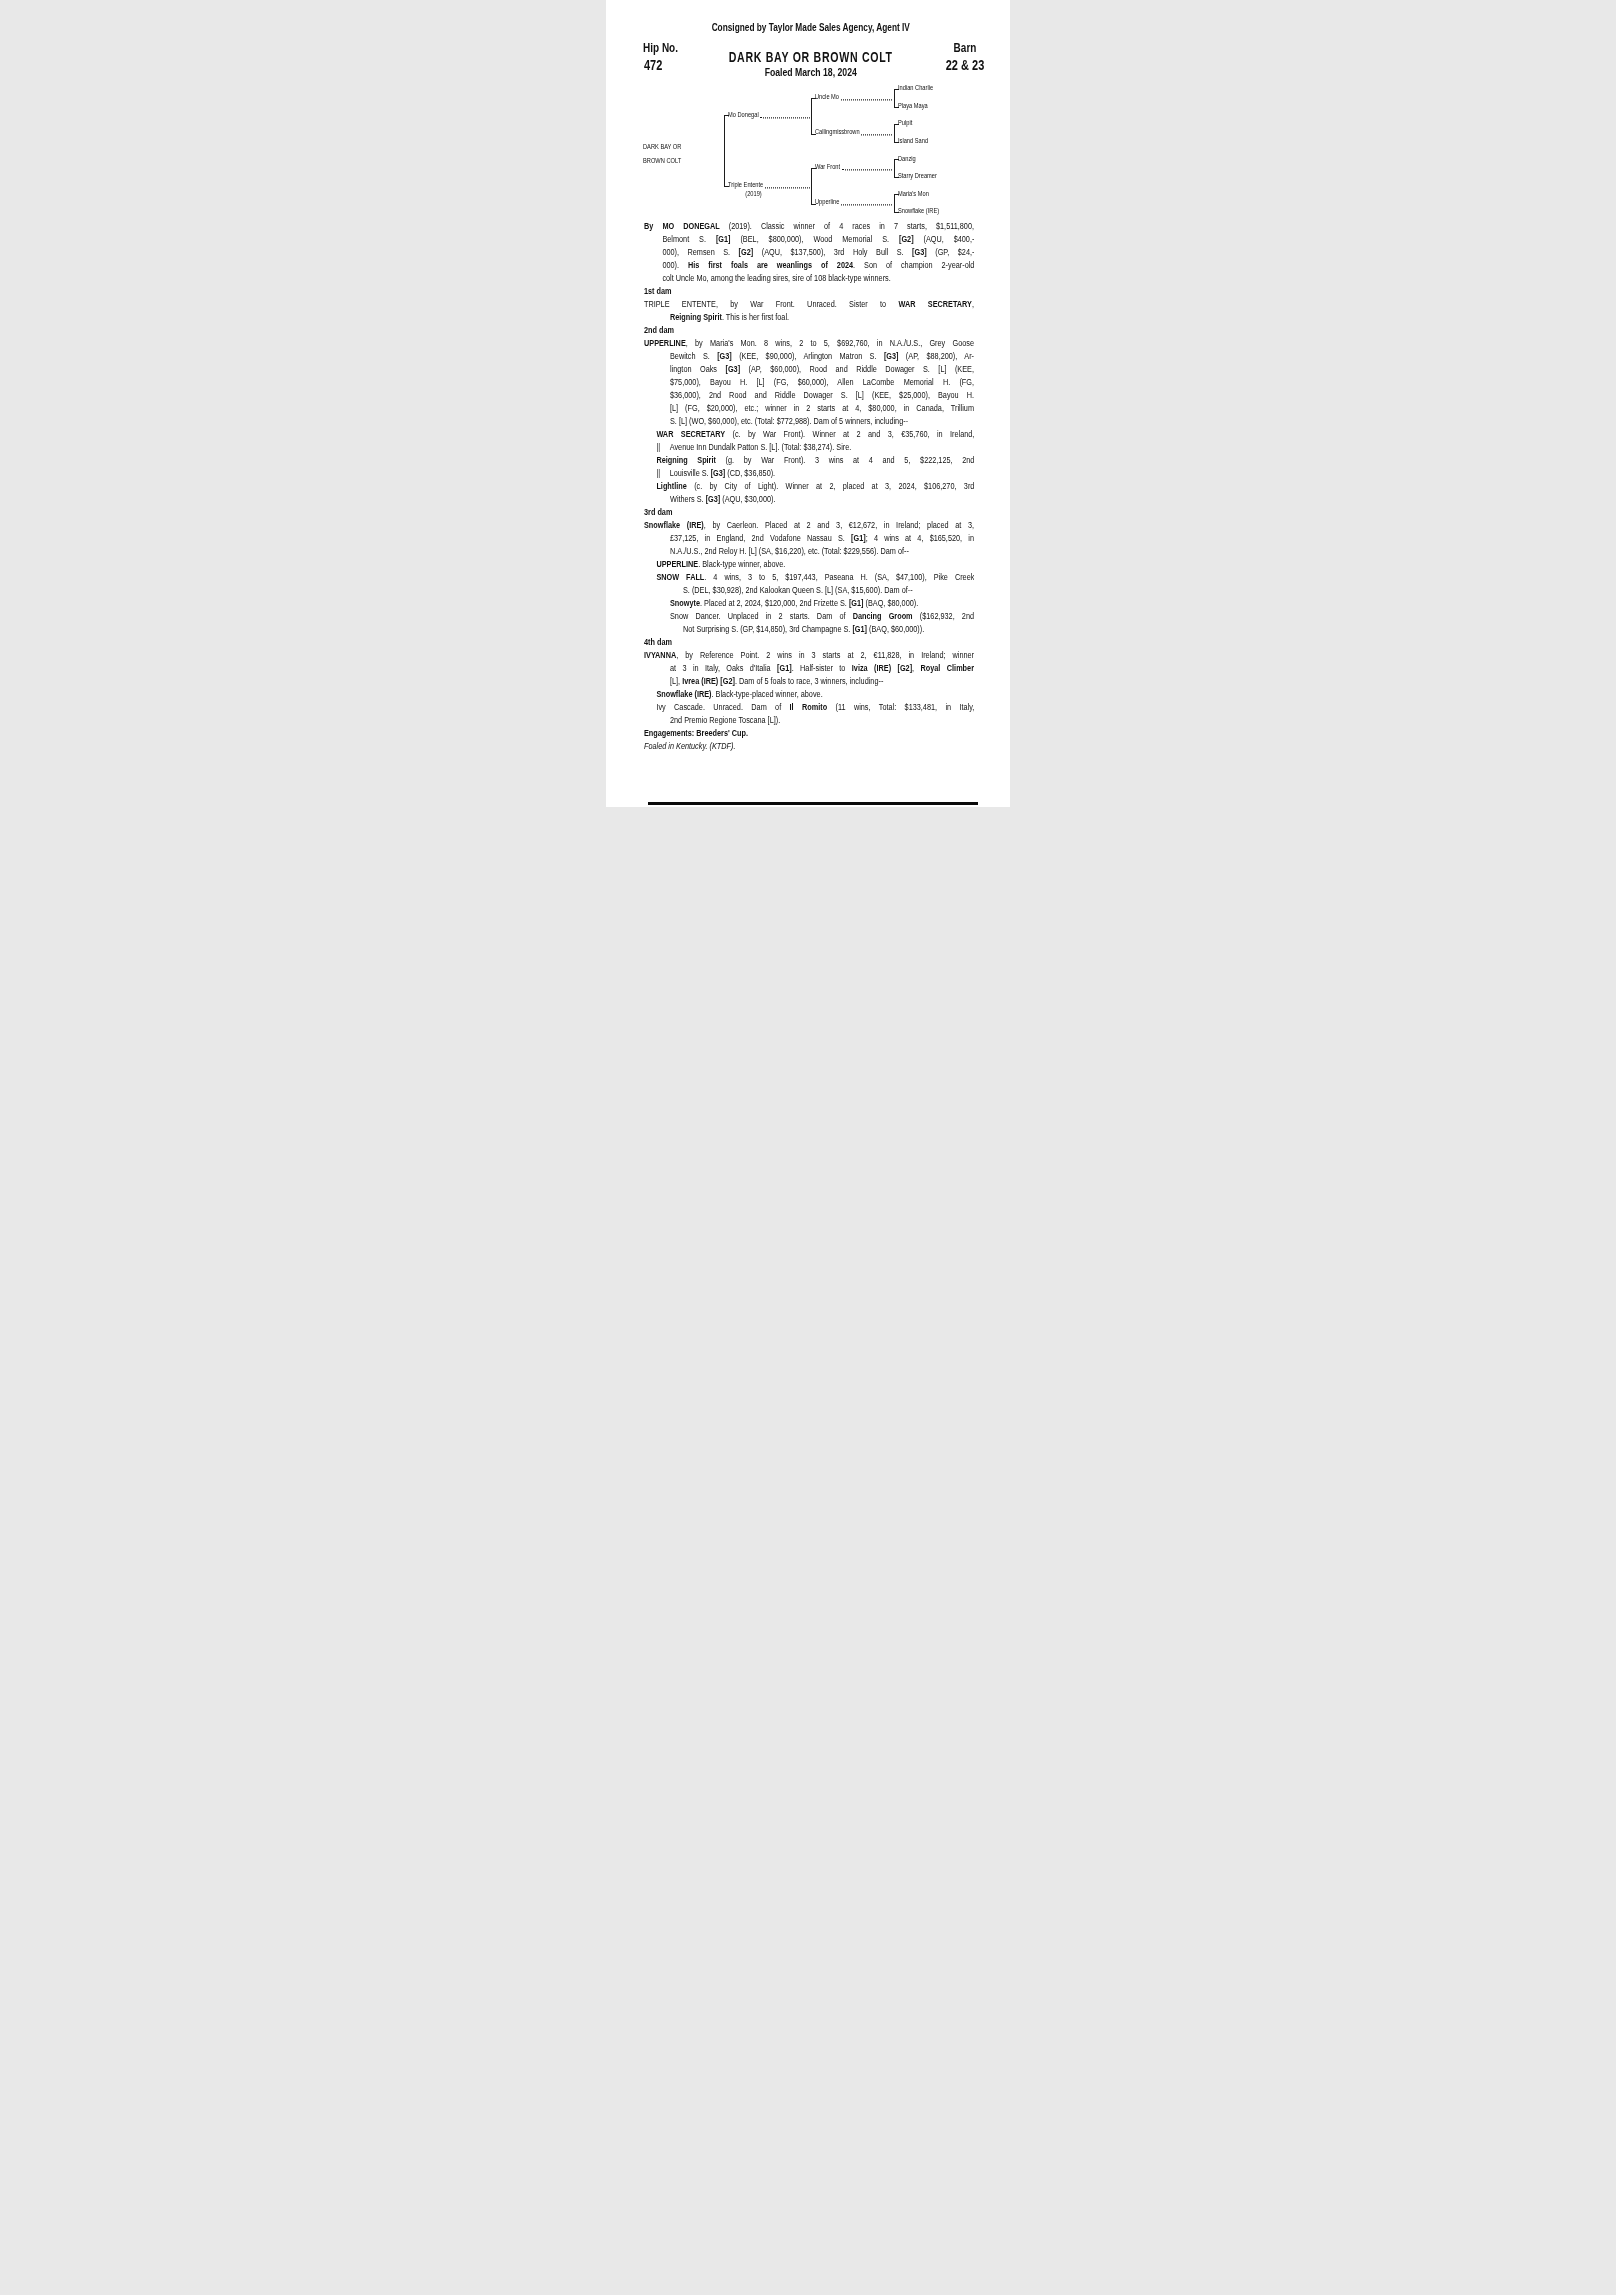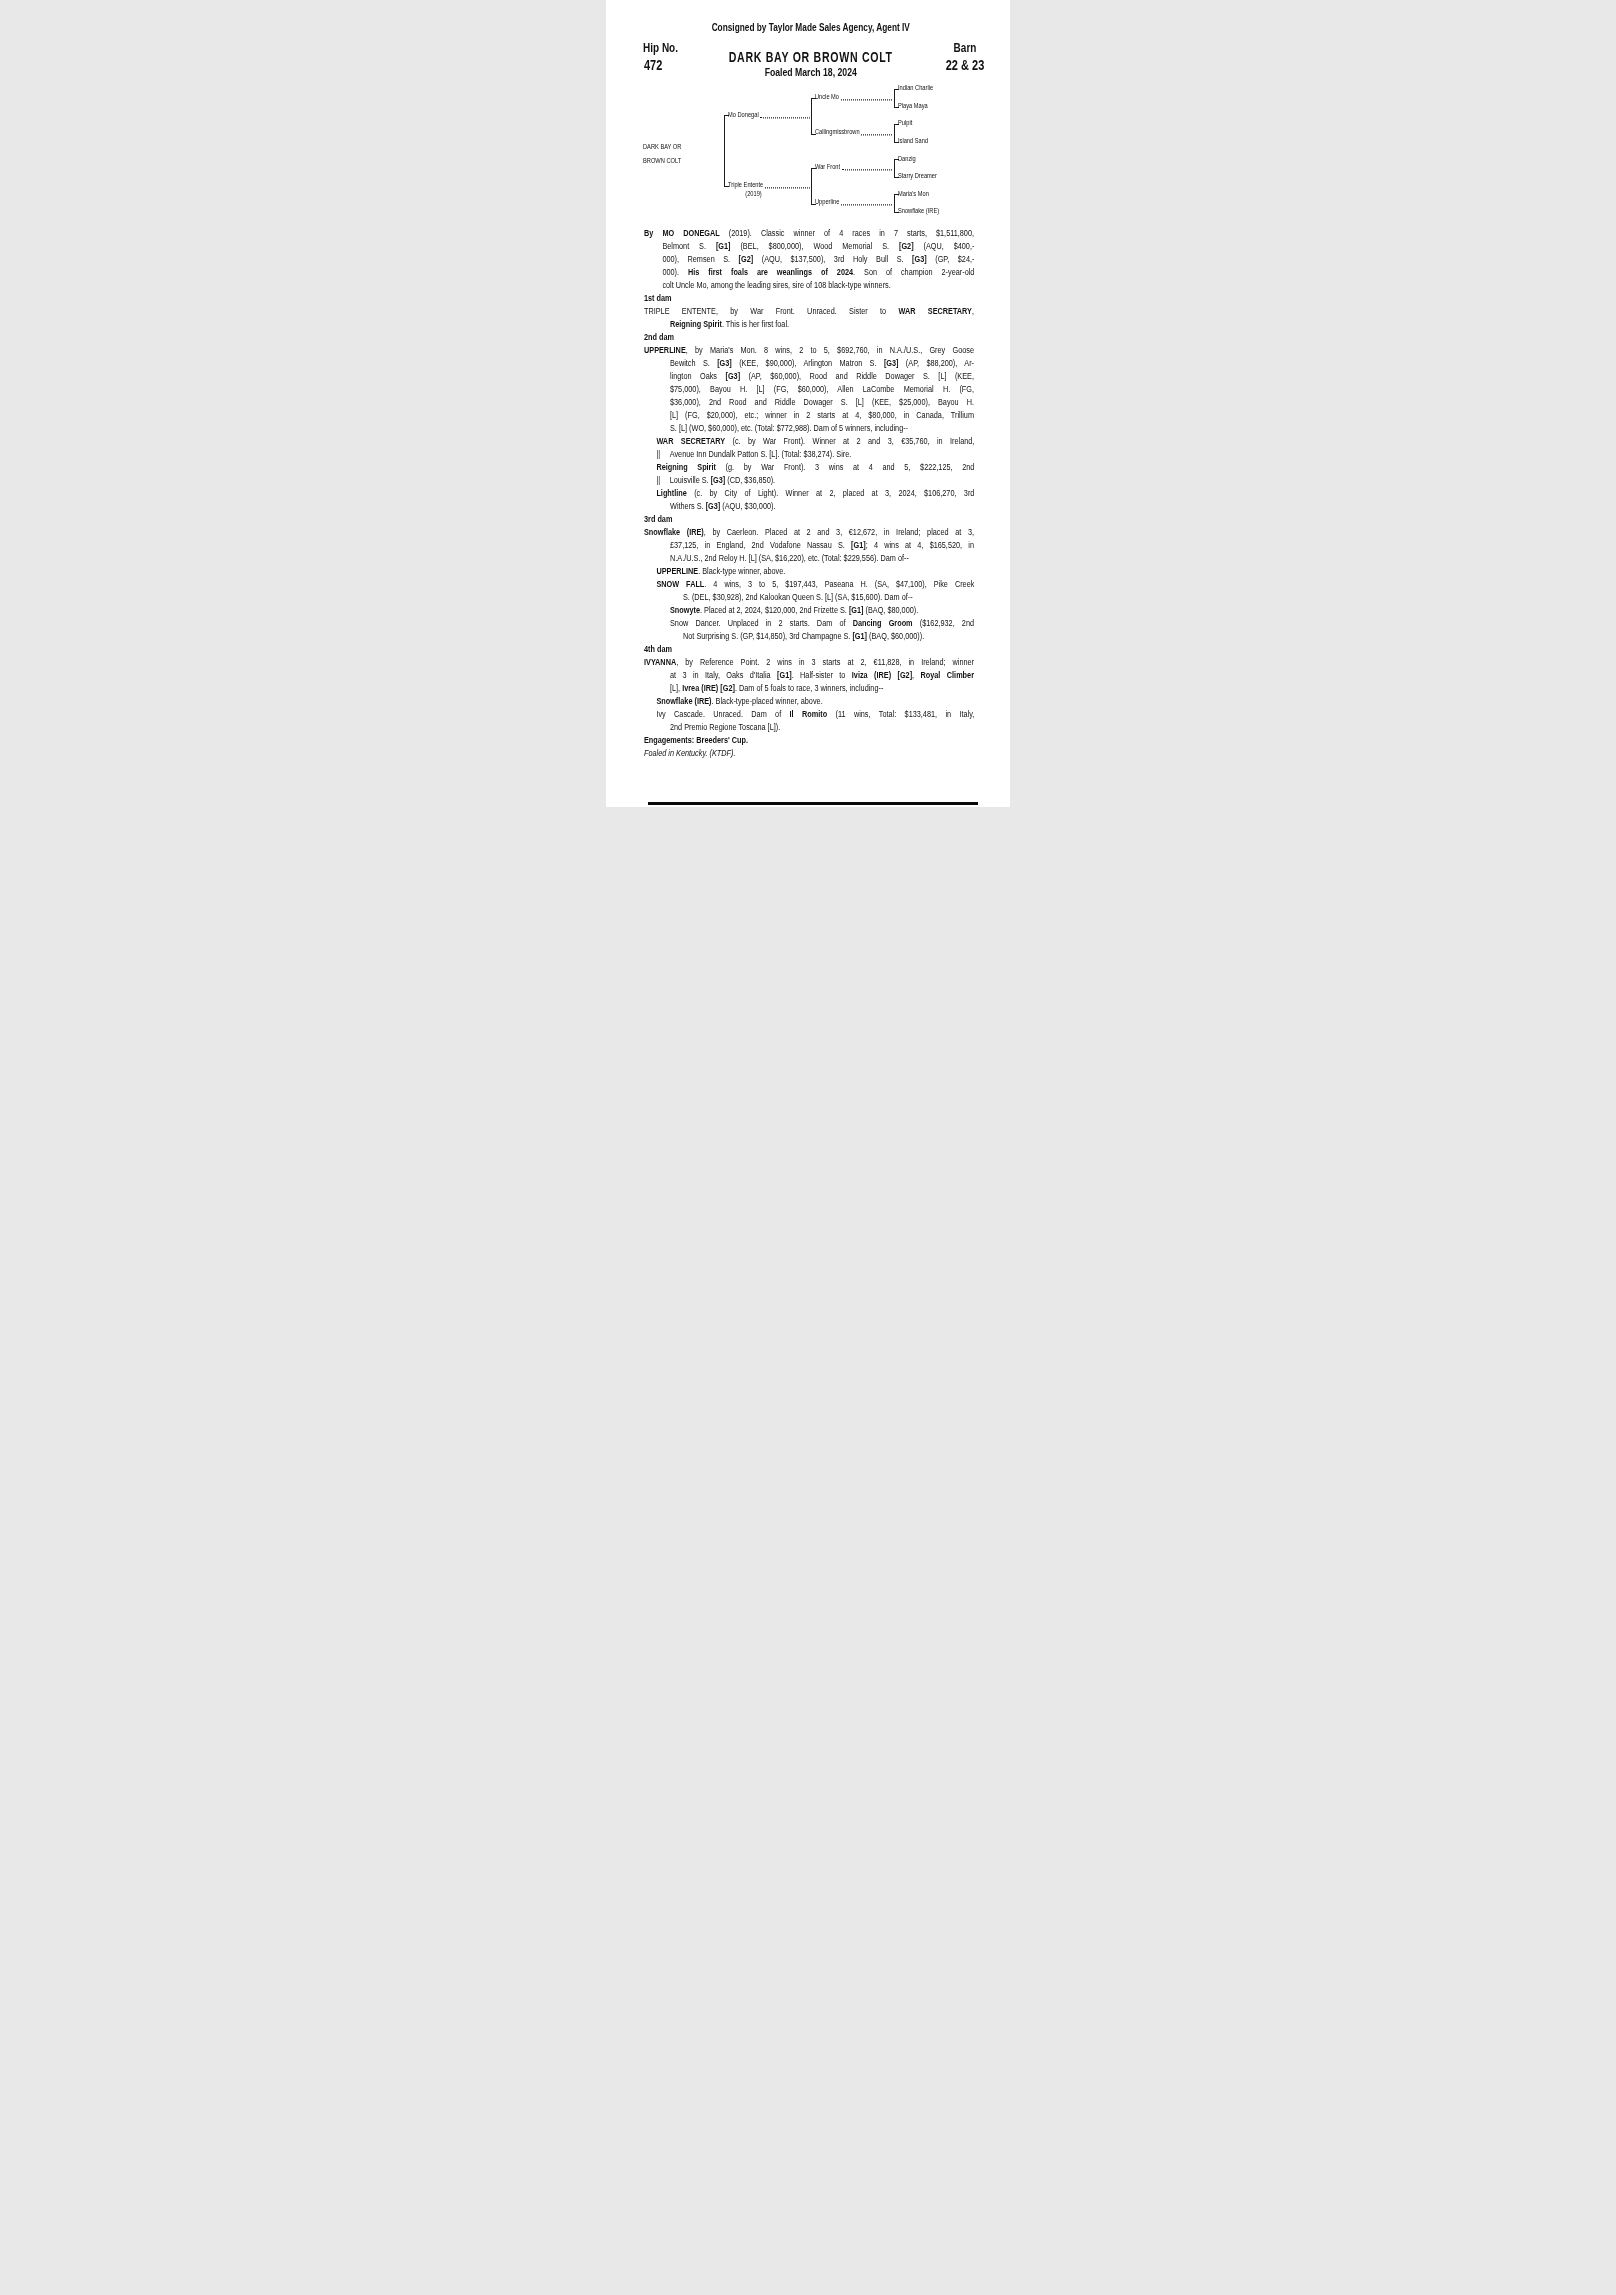--- a/index.html
+++ b/index.html
@@ -31,21 +31,21 @@
   .bracket{position:absolute;width:4.1px;border:0.7px solid #1d1d1d;border-right:none;}
   .b1 {left:118px;top:115px;height:70px;}
   .b2a{left:205px;top:98px;height:35px;}
   .b2b{left:205px;top:168px;height:35px;}
   .b3a{left:288px;top:89px;height:17.4px;}
   .b3b{left:288px;top:124px;height:17.4px;}
   .b3c{left:288px;top:159px;height:17.4px;}
   .b3d{left:288px;top:194px;height:17.4px;}
 
   
-  .bodytext{position:absolute;left:38px;top:226px;width:330px;}
+  .bodytext{position:absolute;left:38px;top:219px;width:330px;}
   .bl{
     font-size:7.3px;line-height:13px;height:13px;
     white-space:nowrap;
     transform:scaleY(1.3);transform-origin:0 50%;
   }
   .bl.j{white-space:normal;text-align:justify;text-align-last:justify;overflow:hidden;}
   .bl b{font-weight:bold;}
   .dbar{display:inline-block;width:13.3px;}
 
   .artifact{position:absolute;left:42px;top:802px;width:330px;height:2.8px;background:#0a0a0a;}

